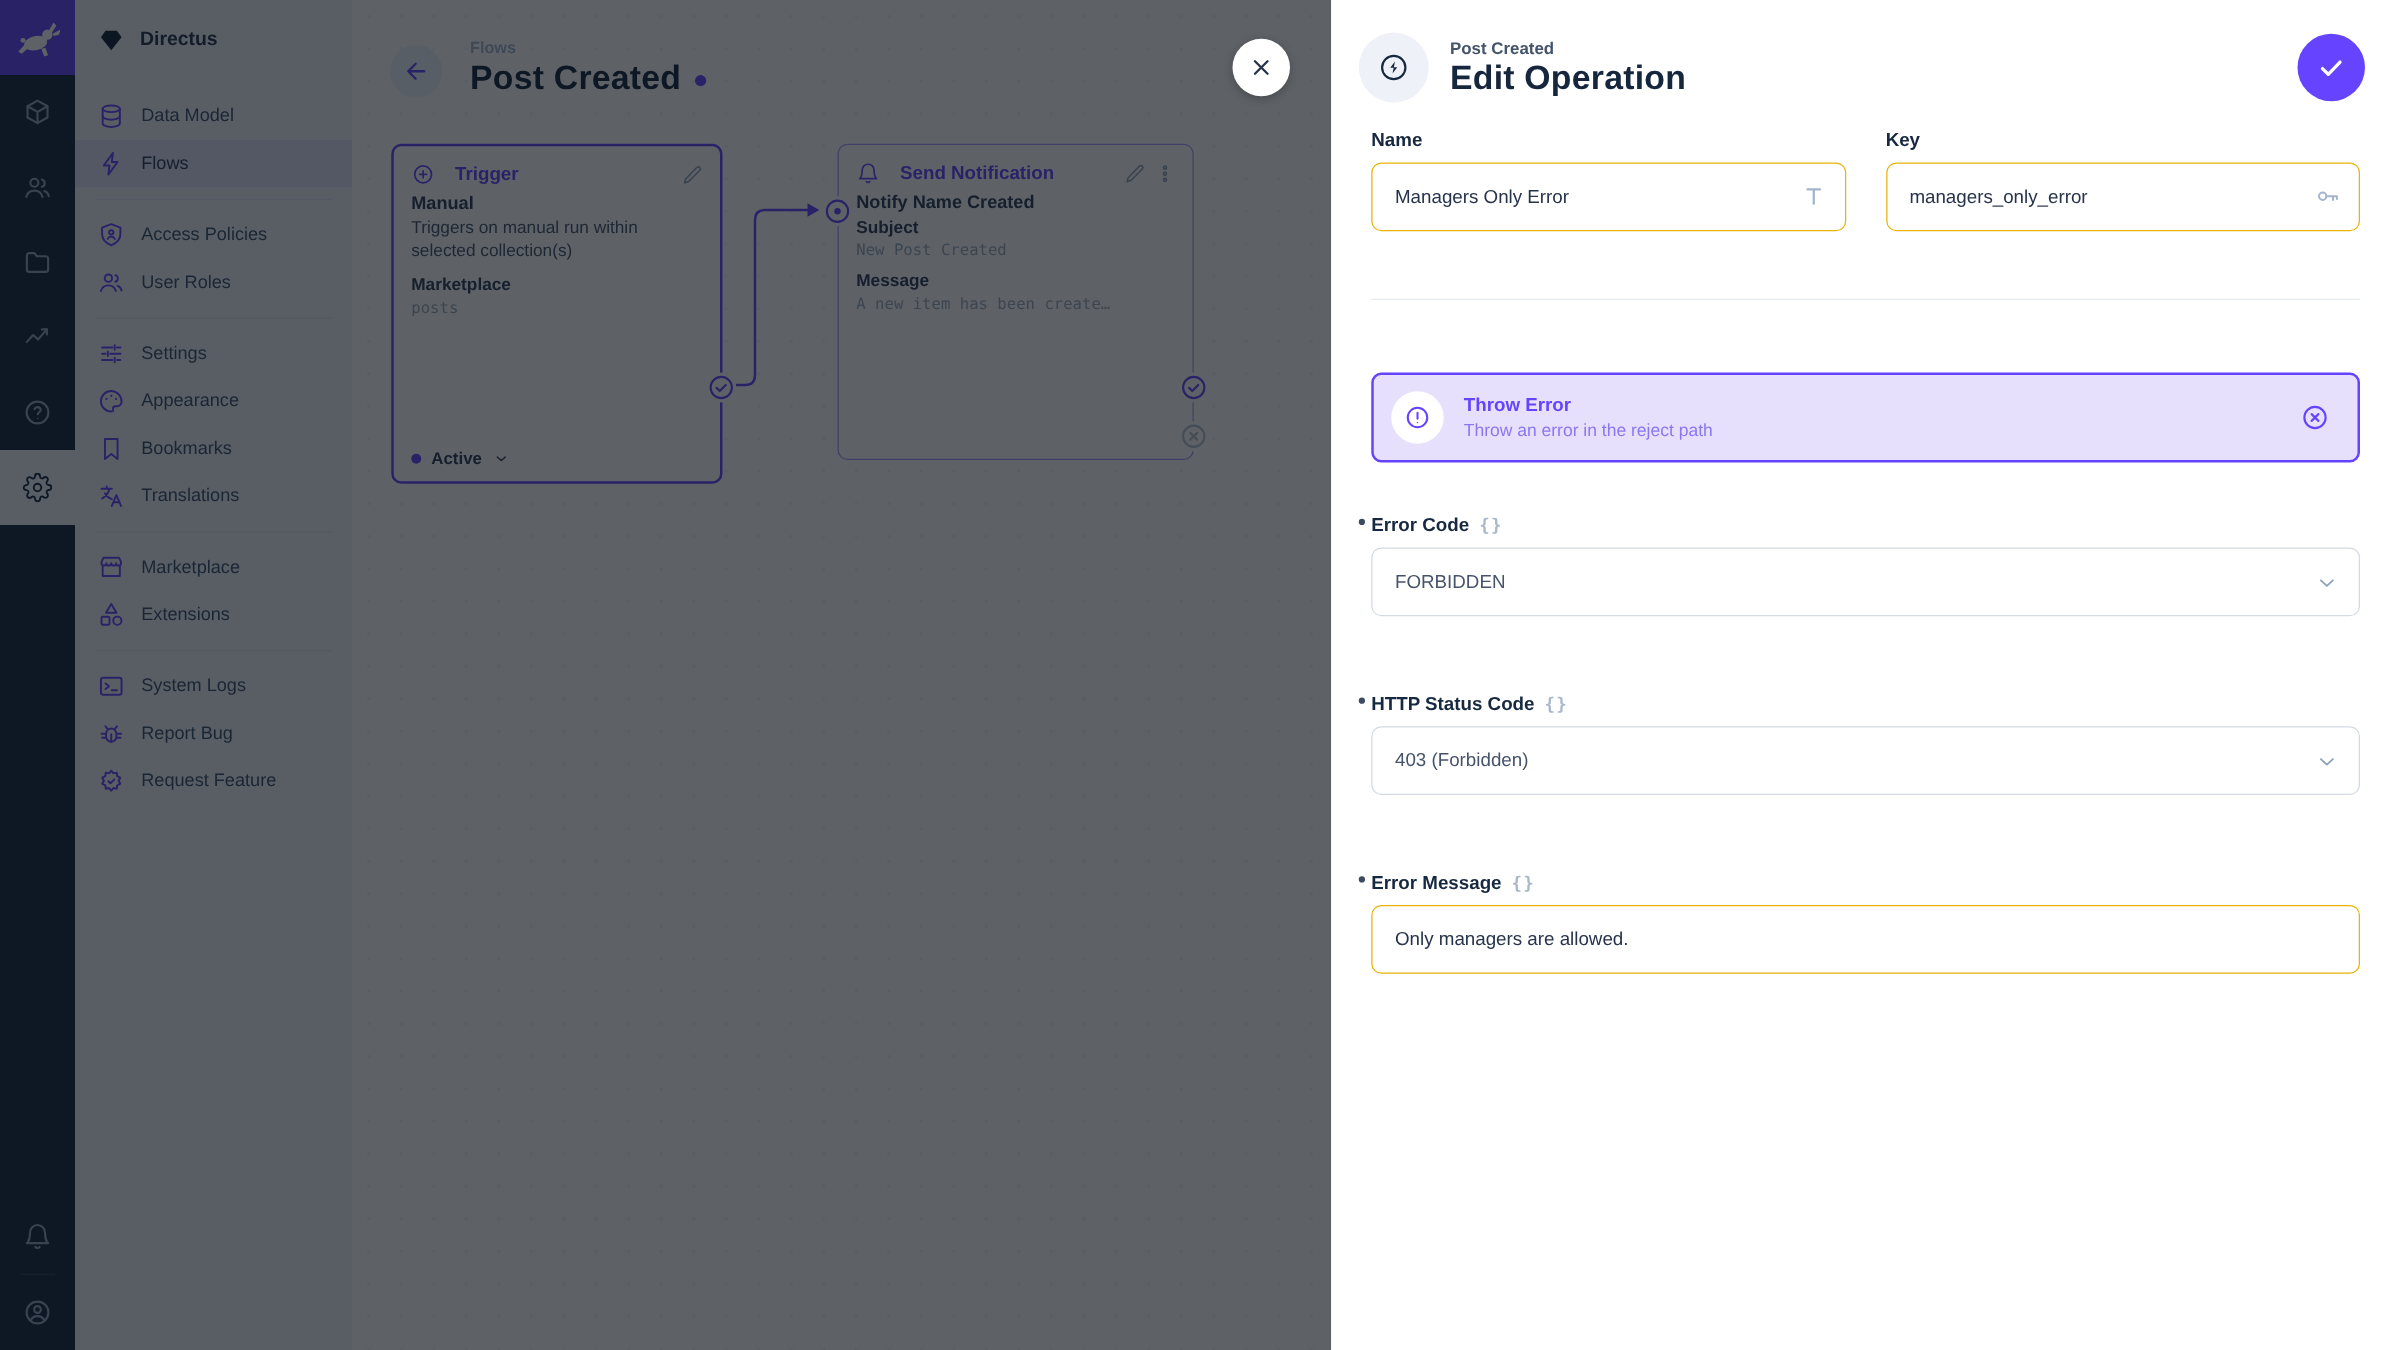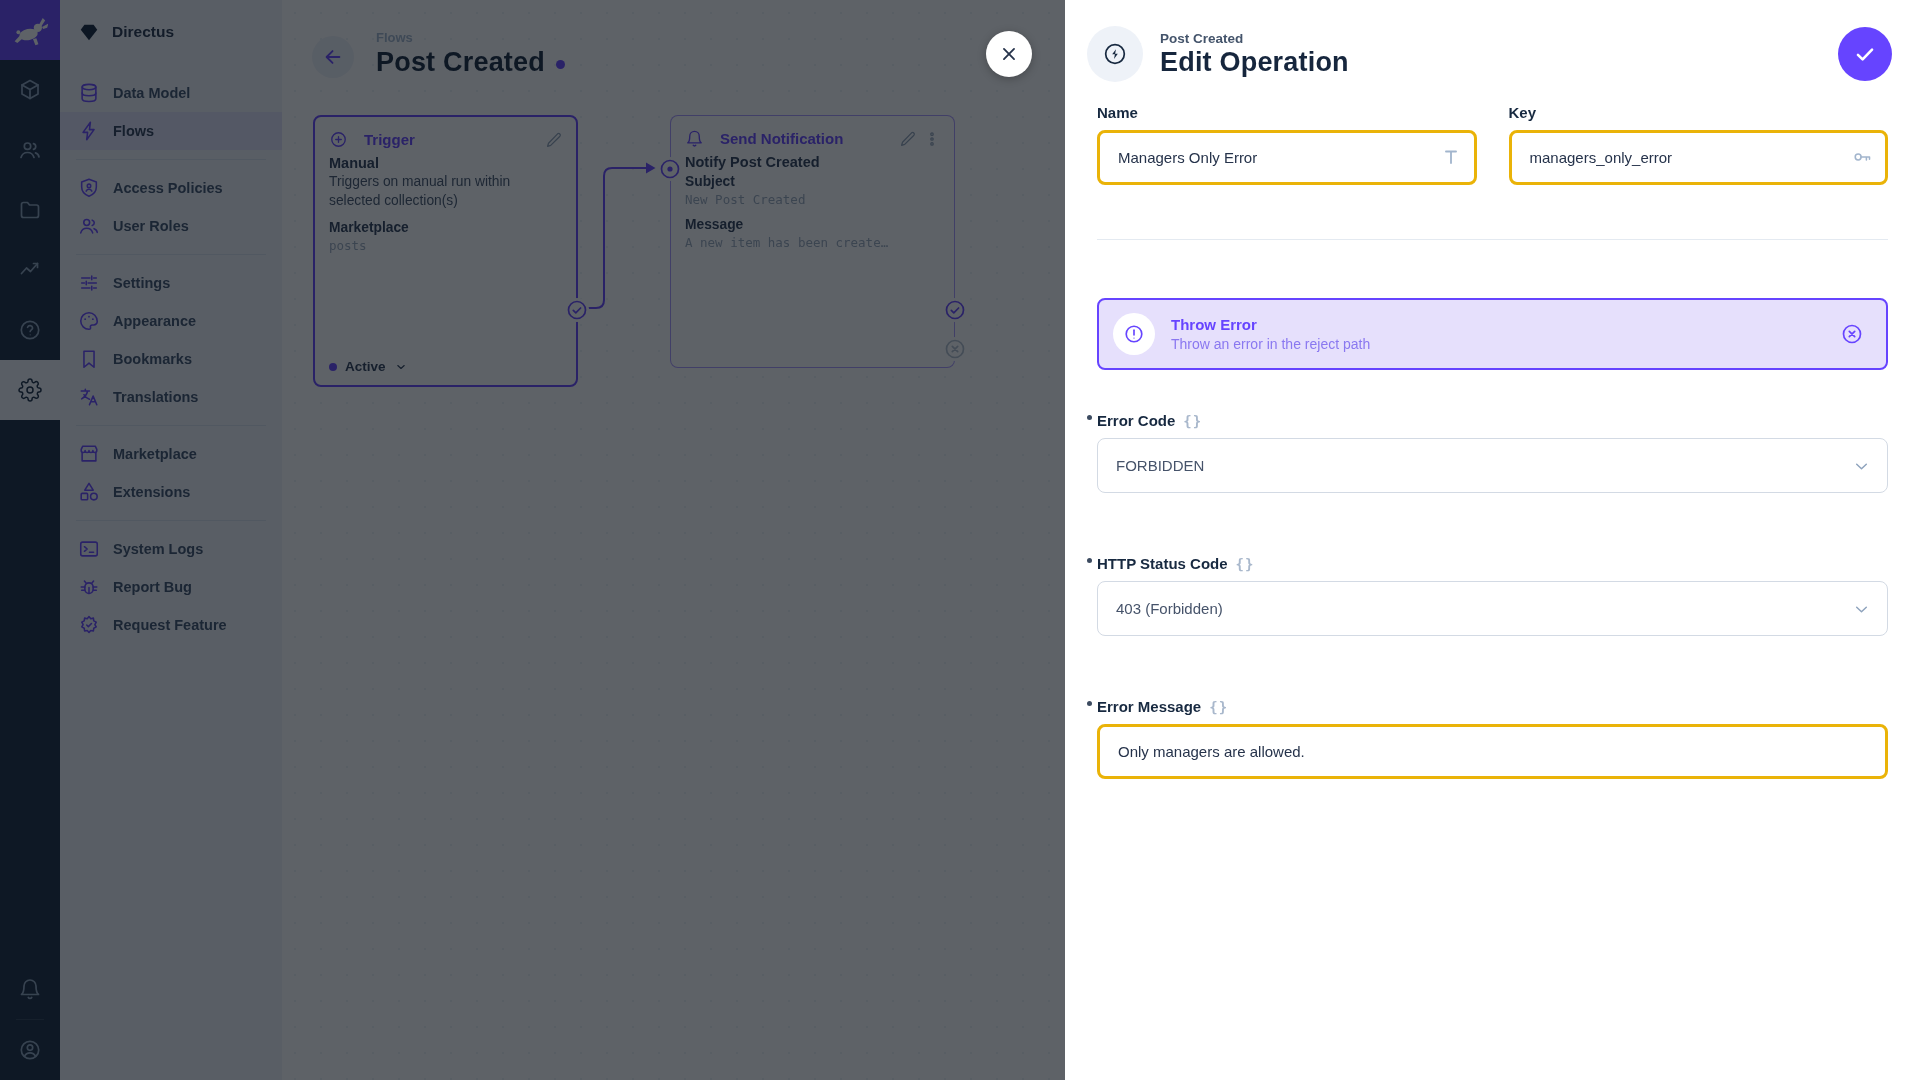--- a/index.html
+++ b/index.html
@@ -23,21 +23,21 @@
   .mod-divider { height:1px; background:#2c3e54; margin:0 16px; }
 
   
   .nav-sidebar { width:222px; height:100%; background:#f0f4f9; flex-shrink:0; overflow:hidden; }
   .project-header { height:64px; display:flex; align-items:center; gap:12px; padding:0 18px; }
   .project-header .icon { width:22px; height:22px; color:#10203a; }
   .project-name { font-size:15.5px; font-weight:700; color:#25334b; }
   .nav-list { padding-top:10px; }
   .nav-item { height:38px; display:flex; align-items:center; gap:13px; padding:0 18px; cursor:pointer; }
   .nav-item .icon { width:22px; height:22px; color:#6644ff; flex-shrink:0; }
-  .nav-item .nav-label { font-size:14.5px; font-weight:700; color:#3d4f6a; white-space:nowrap; }
+  .nav-item .nav-label { font-size:14.5px; font-weight:400; color:#3d4f6a; white-space:nowrap; }
   .nav-item.active { background:rgba(102,68,255,0.10); }
   .nav-item.active .nav-label { color:#2c3c55; }
   .nav-divider { height:1px; background:#d9e1ec; margin:9px 16px; }
 
   
   .canvas { position:relative; flex:1; height:100%; background:#ffffff;
             background-image:radial-gradient(#eef2f7 1.3px, transparent 1.3px); background-size:26px 26px; }
   .canvas-header { position:absolute; top:30px; left:30px; display:flex; align-items:flex-start; gap:22px; }
   .back-button { width:42px; height:42px; border-radius:50%; background:#eef2f8; border:none; color:#6644ff;
                  display:flex; align-items:center; justify-content:center; cursor:pointer; margin-top:6px; }
@@ -90,21 +90,21 @@
                 color:#fff; display:flex; align-items:center; justify-content:center; cursor:pointer; }
   .drawer-fab svg { width:26px; height:26px; fill:none; stroke:currentColor; stroke-width:2.4; }
 
   .drawer-content { padding:10px 32px 0 32px; }
   .field-grid { display:grid; grid-template-columns:1fr 1fr; column-gap:32px; }
   .field-label-row { display:flex; align-items:center; gap:8px; margin-bottom:9px; position:relative; }
   .field-label { font-size:15px; font-weight:700; color:#172940; }
   .req-dot { position:absolute; left:-10px; top:3px; width:5px; height:5px; border-radius:50%; background:#3c4b60; }
   .raw-icon { font-family:"DejaVu Sans Mono",monospace; font-size:14px; color:#a9b8cc; font-weight:700; letter-spacing:1px; }
   .text-input { position:relative; }
-  .text-input input { width:100%; height:55px; border:3px solid #eab308; border-radius:8px; padding:0 46px 0 18px;
+  .text-input input { width:100%; height:55px; border:1px solid #eab308; border-radius:8px; padding:0 46px 0 18px;
                       font-family:"Liberation Sans","DejaVu Sans",sans-serif; font-size:15px; color:#26334b; background:#fff; outline:none; }
   .input-icon { position:absolute; right:15px; top:16px; width:22px; height:22px; color:#a2b5cd; }
 
   .drawer-divider { height:1px; background:#e4eaf1; margin:54px 0 58px 0; }
 
   .op-banner { height:72px; background:#e6e0fc; border:2px solid #6644ff; border-radius:8px;
                display:flex; align-items:center; gap:16px; padding:0 22px 0 14px; cursor:pointer; }
   .op-banner-icon { width:42px; height:42px; border-radius:50%; background:#fff; color:#6644ff;
                     display:flex; align-items:center; justify-content:center; flex-shrink:0; }
   .op-banner-icon svg { width:22px; height:22px; fill:none; stroke:currentColor; stroke-width:1.8; }
@@ -434,21 +434,21 @@
           <span class="icon">
             <svg viewBox="0 0 24 24" fill="currentColor" stroke="none">
                 <circle cx="12" cy="5.5" r="1.6"></circle>
                 <circle cx="12" cy="12" r="1.6"></circle>
                 <circle cx="12" cy="18.5" r="1.6"></circle>
               </svg>
           </span>
         </span>
       </div>
       <div class="panel-body">
-        <div class="op-name">Notify Post Created</div>
+        <div class="op-name">Notify Name Created</div>
         <div class="panel-field-label" style="margin-top:4px">Subject</div>
         <div class="panel-field-value">New Post Created</div>
         <div class="panel-field-label">Message</div>
         <div class="panel-field-value">A new item has been create…</div>
       </div>
       <span class="port" style="left:-13px; top:41px; color:#6644ff;">
         <svg viewBox="0 0 24 24">
             <circle cx="12" cy="12" r="8.5"></circle>
             <circle cx="12" cy="12" r="2.6" fill="currentColor" stroke="none"></circle>
           </svg>

